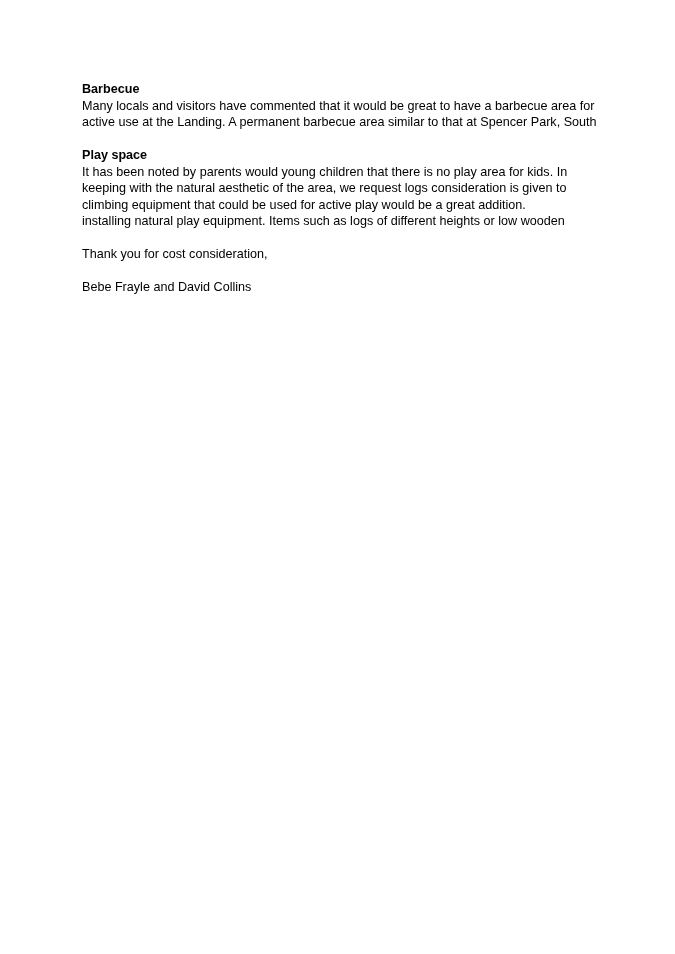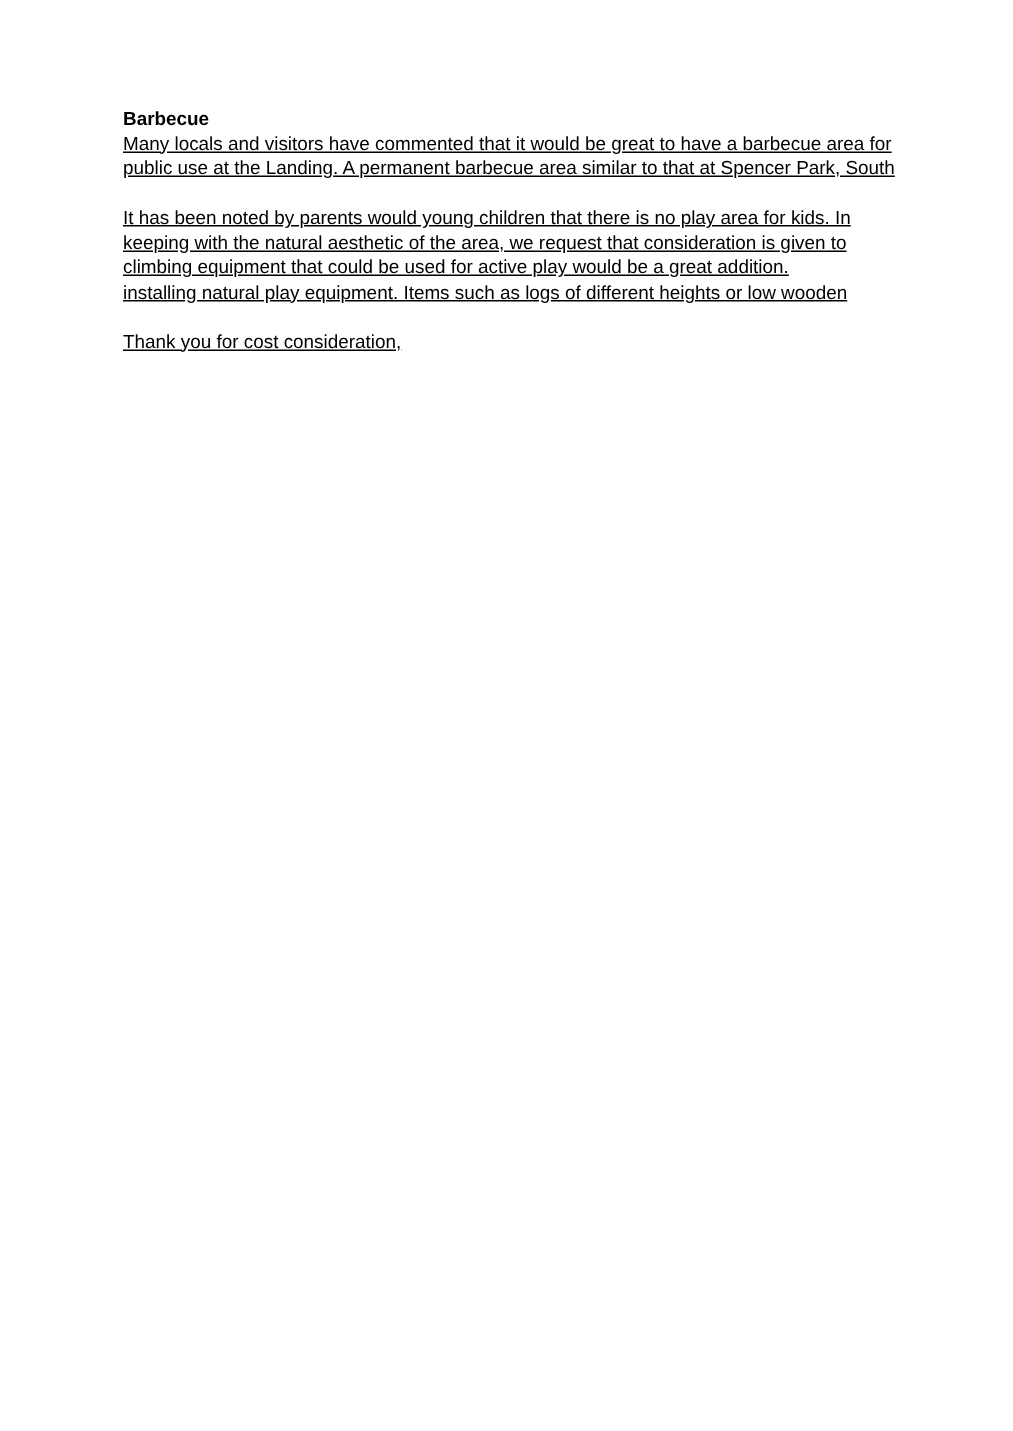--- a/index.html
+++ b/index.html
@@ -11,55 +11,56 @@
       width: 675px;
       height: 954px;
       position: relative;
       overflow: hidden;
       font-family: "Liberation Sans", sans-serif;
       color: #000000;
     }
     .page {
       position: absolute;
       left: 82px;
-      top: 71px;
+      top: 81px;
       width: 530px;
       font-size: 12.6px;
       line-height: 16.5px;
     }
     .section {
       margin: 0 0 16.5px 0;
     }
     .heading {
       font-weight: bold;
       display: block;
     }
     .line {
       display: block;
       white-space: nowrap;
-      text-decoration: underline;
     }
     .para {
       margin: 0 0 16.5px 0;
     }
   </style>
 </head>
 <body>
 
 <div class="page">
 
   <div class="section">
     <span class="heading">Barbecue</span>
     <span class="line">Many locals and visitors have commented that it would be great to have a barbecue area for</span>
-    <span class="line">public use at the Landing. A permanent barbecue area similar to that at Spencer Park, South</span>
+    <span class="line">active use at the Landing. A permanent barbecue area similar to that at Spencer Park, South</span>
   </div>
 
   <div class="section">
+    <span class="heading">Play space</span>
     <span class="line">It has been noted by parents would young children that there is no play area for kids. In</span>
-    <span class="line">keeping with the natural aesthetic of the area, we request that consideration is given to</span>
+    <span class="line">keeping with the natural aesthetic of the area, we request logs consideration is given to</span>
     <span class="line">climbing equipment that could be used for active play would be a great addition.</span>
     <span class="line">installing natural play equipment. Items such as logs of different heights or low wooden</span>
   </div>
 
   <p class="para line">Thank you for cost consideration,</p>
 
+  <p class="para line">Bebe Frayle and David Collins</p>
 
 </div>
 
 </body></html>

